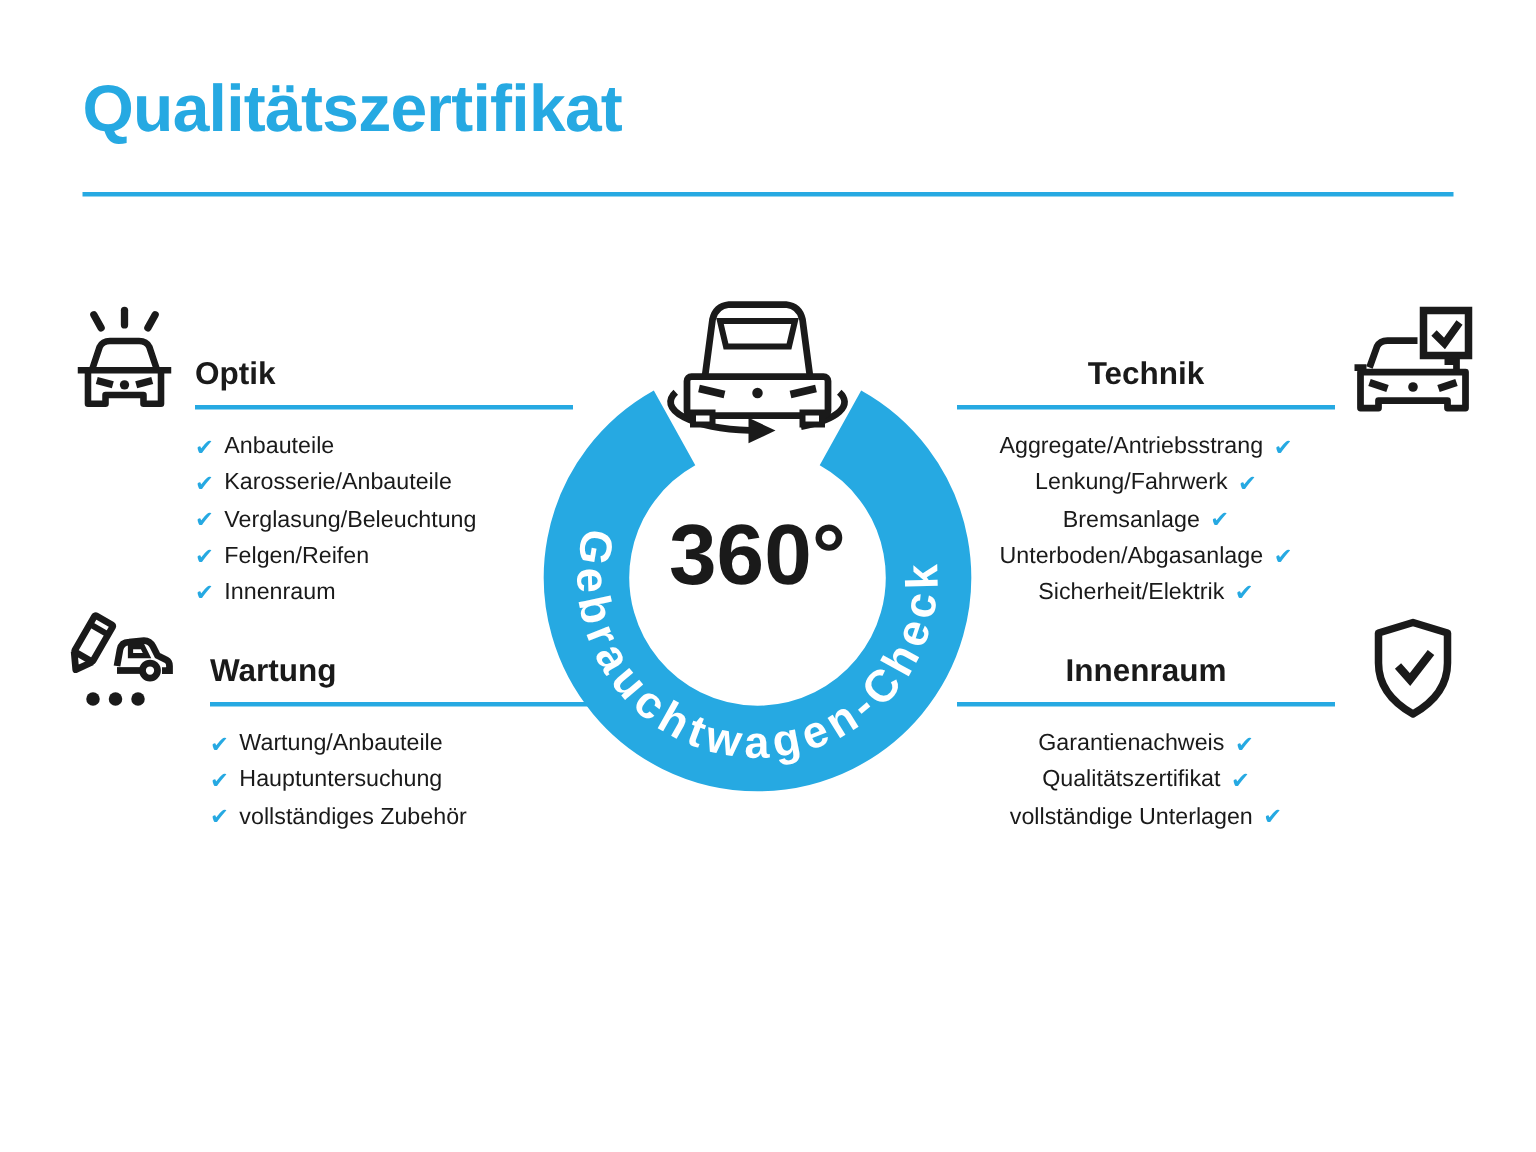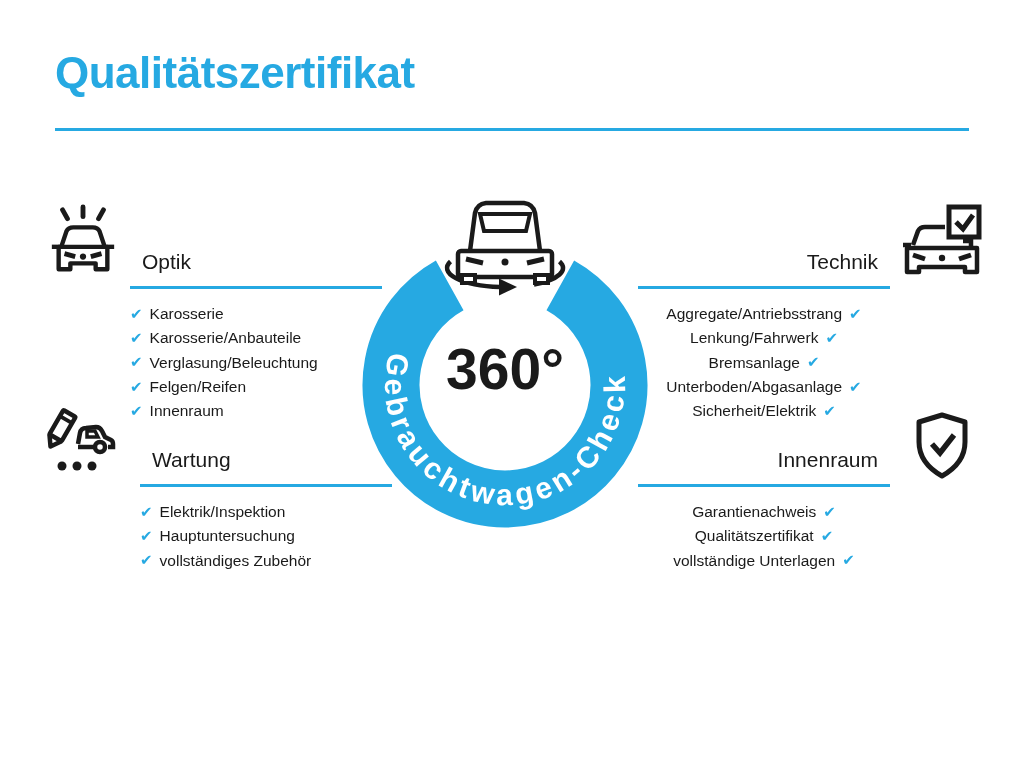--- a/index.html
+++ b/index.html
@@ -4,25 +4,25 @@
 <style>
   html,body{margin:0;padding:0;background:#ffffff;}
   #canvas{position:relative;width:1024px;height:580px;background:#ffffff;overflow:hidden;
           font-family:"Liberation Sans",sans-serif;color:#1a1a1a;}
   .abs{position:absolute;}
   
   #page-title{left:55px;top:48px;font-size:44px;font-weight:bold;color:#26a9e2;letter-spacing:-0.5px;}
   #header-rule{left:55px;top:128px;width:914px;height:3px;background:#26a9e2;}
   
   .section{width:252px;}
-  .section h2{margin:12px;font-size:21px;font-weight:normal;line-height:24px;color:#1a1a1a;}
+  .section h2{margin:0;font-size:21px;font-weight:bold;line-height:24px;color:#1a1a1a;}
   .sec-rule{height:3px;background:#26a9e2;margin-top:8px;}
   .sec-items{margin-top:13px;}
   .row{display:flex;align-items:center;gap:7px;height:24.3px;font-size:15.5px;color:#1a1a1a;}
-  .section.right h2{text-align:right;}
+  .section.right h2{text-align:center;}
   .section.right .row{justify-content:center;}
   .check{color:#26a9e2;font-family:"DejaVu Sans",sans-serif;font-size:15px;font-weight:bold;line-height:1;}
   
   .ring-label{font-family:"Liberation Sans",sans-serif;font-weight:bold;fill:#ffffff;}
   
   #footer-text{left:136px;top:659px;font-size:24px;font-weight:bold;color:#ec4899;line-height:23px;}
   svg{display:block;}
 </style>
 </head>
 <body>
@@ -84,21 +84,21 @@
       <path d="M24,34 L32,43 L46,25" stroke-width="5.5"></path>
     </g>
   </svg>
 
   <div class="abs section left" style="left:130px;top:238px">
     <h2>Optik</h2>
     <div class="sec-rule"></div>
     <div class="sec-items">
         <div class="row">
           <span class="check">✔</span>
-          <span>Karosserie</span>
+          <span>Anbauteile</span>
         </div>
         <div class="row">
           <span class="check">✔</span>
           <span>Karosserie/Anbauteile</span>
         </div>
         <div class="row">
           <span class="check">✔</span>
           <span>Verglasung/Beleuchtung</span>
         </div>
         <div class="row">
@@ -138,21 +138,21 @@
         </div>
       </div>
   </div>
 
   <div class="abs section left" style="left:140px;top:436px">
     <h2>Wartung</h2>
     <div class="sec-rule"></div>
     <div class="sec-items">
         <div class="row">
           <span class="check">✔</span>
-          <span>Elektrik/Inspektion</span>
+          <span>Wartung/Anbauteile</span>
         </div>
         <div class="row">
           <span class="check">✔</span>
           <span>Hauptuntersuchung</span>
         </div>
         <div class="row">
           <span class="check">✔</span>
           <span>vollständiges Zubehör</span>
         </div>
       </div>

